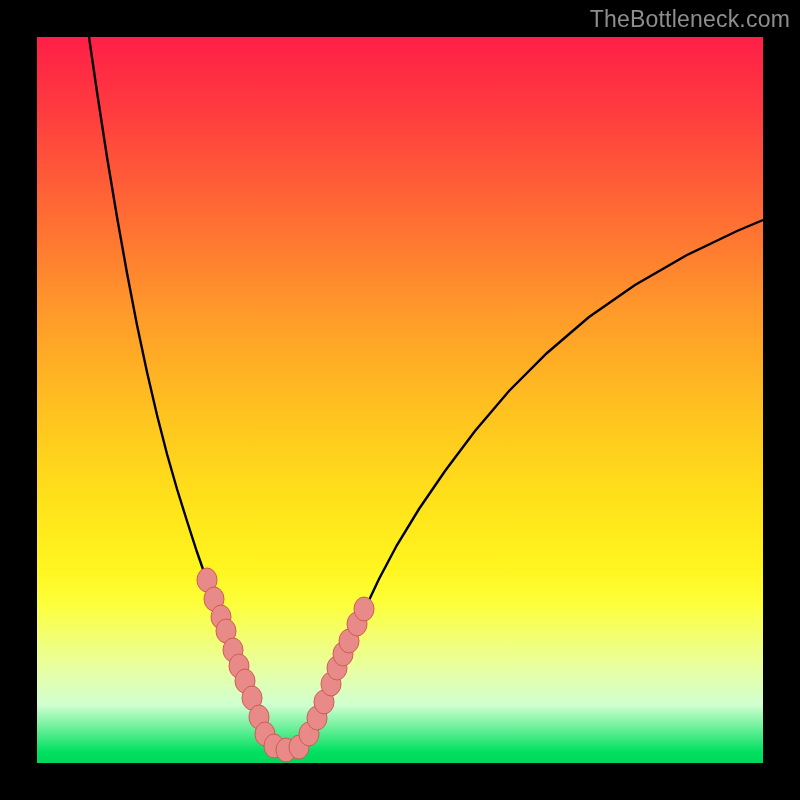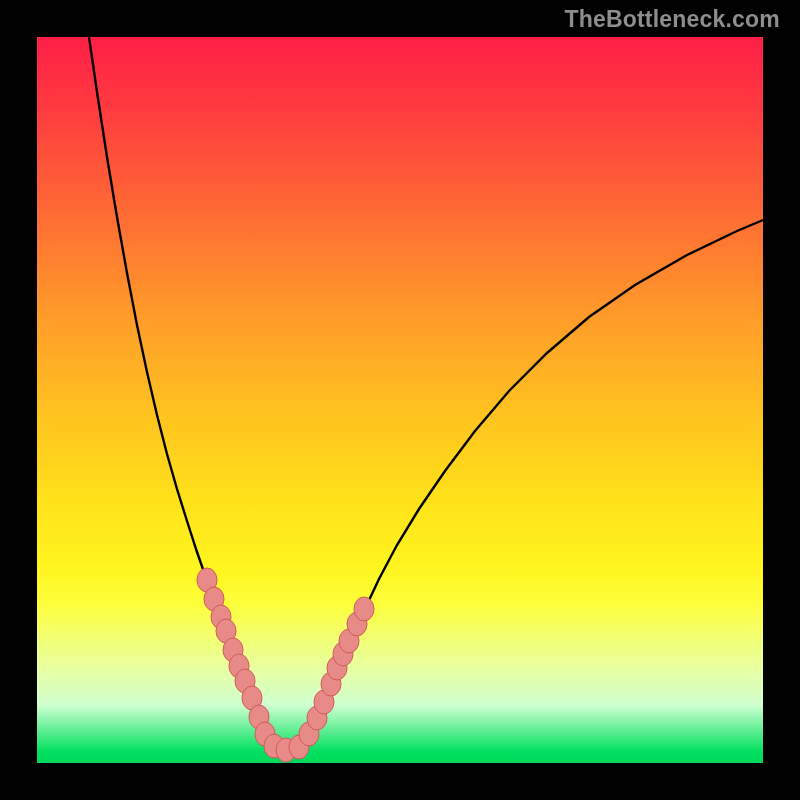--- a/index.html
+++ b/index.html
@@ -43,24 +43,24 @@
   .curves {
     position: absolute;
     left: 0;
     top: 0;
     width: 726px;
     height: 726px;
   }
   .watermark {
     position: absolute;
     top: 6px;
-    right: 20px;
+    right: 10px;
     color: #8e8e8e;
     font-size: 23px;
-    font-weight: 700;
+    font-weight: 400;
     letter-spacing: 0.2px;
     user-select: none;
   }
 </style>
 </head>
 <body>
 
 <div class="stage">
   <div class="plot">
     <svg class="curves" viewBox="0 0 726 726" preserveAspectRatio="none">

